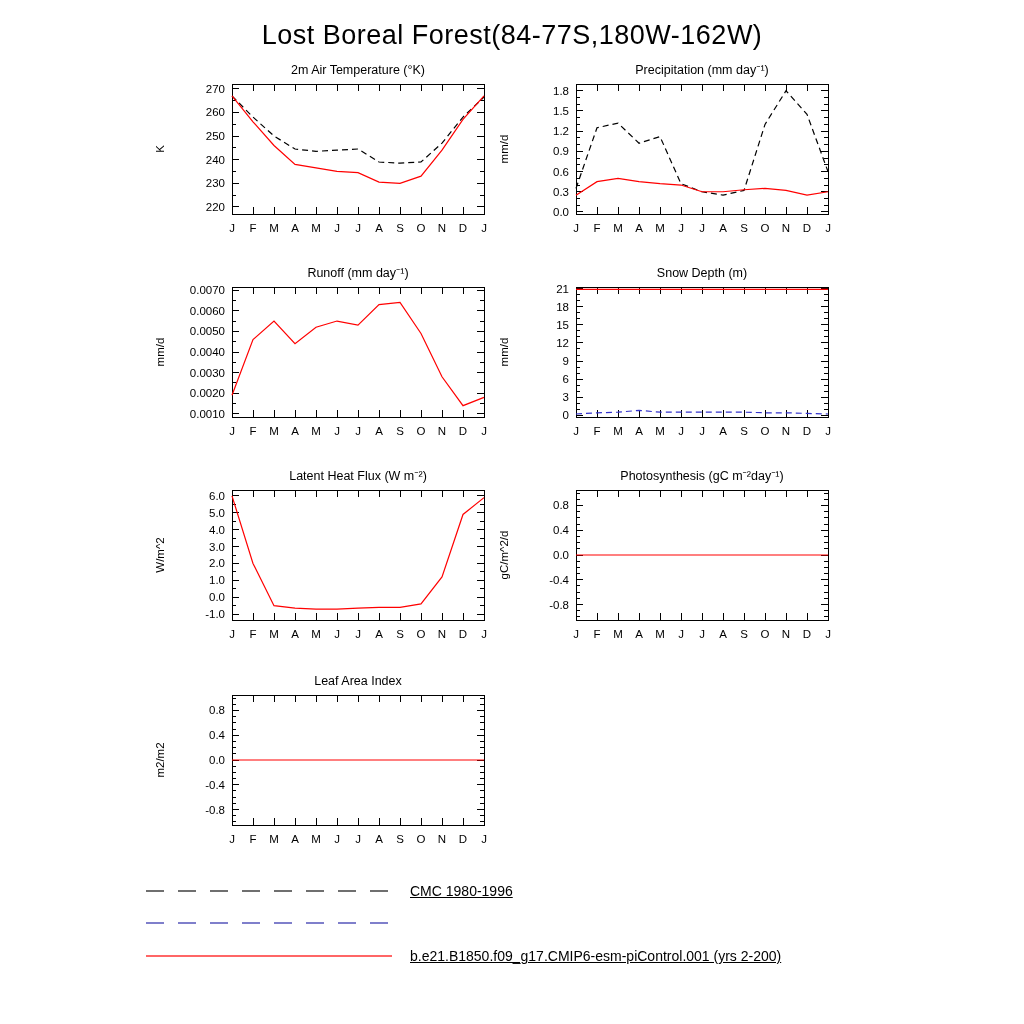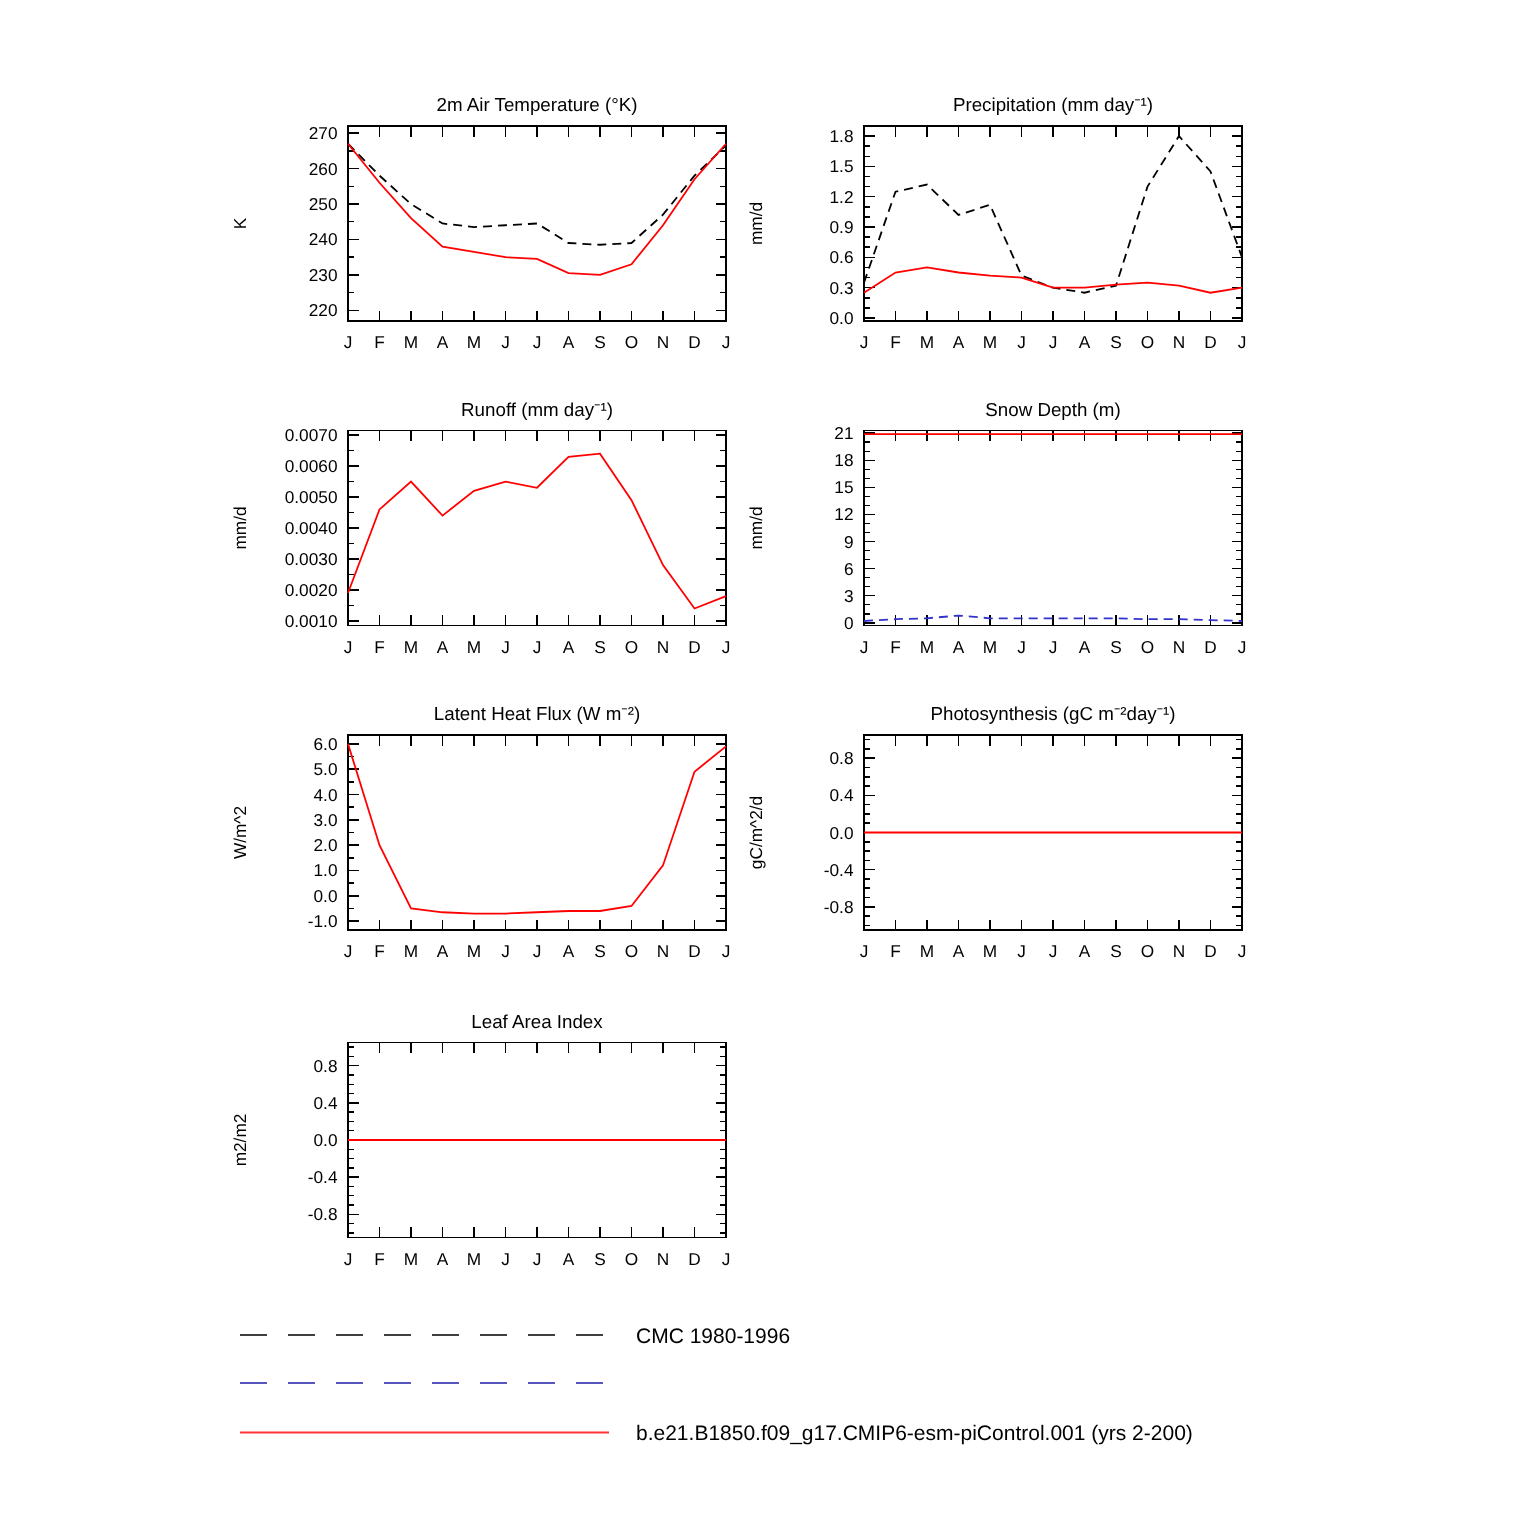--- a/index.html
+++ b/index.html
@@ -4,29 +4,30 @@
 <style>
   html,body{margin:0;padding:0;background:#ffffff;}
   body{width:1024px;height:1024px;position:relative;font-family:"Liberation Sans",sans-serif;color:#000;}
   .page{position:absolute;inset:0;background:#fff;}
   .main-title{position:absolute;top:20px;left:0;width:100%;text-align:center;font-size:27px;letter-spacing:0.5px;}
   svg.panel{position:absolute;overflow:visible;}
   svg text{font-family:"Liberation Sans",sans-serif;fill:#000;}
   .ptitle{font-size:12.5px;}
   .ylab{font-size:11.5px;}
   .tick{font-size:11.5px;}
-  .legend-row{position:absolute;left:158px;display:flex;height:18px;}
+  .legend-row{position:absolute;left:144px;display:flex;align-items:center;height:18px;text-decoration:underline;}
   .legend-row svg{width:250px;height:16px;flex:0 0 auto;}
   .legend-label{margin-left:16px;font-size:14px;white-space:nowrap;}
 </style>
 </head>
 <body>
 
 <div class="page">
 
+  <div class="main-title">Lost Boreal Forest(84-77S,180W-162W)</div>
 
   <svg class="panel" width="350" height="185" style="left:146px;top:58px">
       <text x="212" y="16" text-anchor="middle" class="ptitle">2m Air Temperature (°K)</text>
       <text x="18" y="91" text-anchor="middle" class="ylab" transform="rotate(-90 18 91)">K</text>
       <rect x="86" y="26" width="252" height="130" fill="none" stroke="#000" stroke-width="1" shape-rendering="crispEdges"></rect>
       <line x1="86" y1="148.9090909090909" x2="93" y2="148.9090909090909" stroke="#000" shape-rendering="crispEdges"></line>
       <line x1="331" y1="148.9090909090909" x2="338" y2="148.9090909090909" stroke="#000" shape-rendering="crispEdges"></line>
       <text x="79" y="152.9090909090909" text-anchor="end" class="tick">220</text>
       <line x1="86" y1="125.27272727272728" x2="93" y2="125.27272727272728" stroke="#000" shape-rendering="crispEdges"></line>
       <line x1="331" y1="125.27272727272728" x2="338" y2="125.27272727272728" stroke="#000" shape-rendering="crispEdges"></line>

